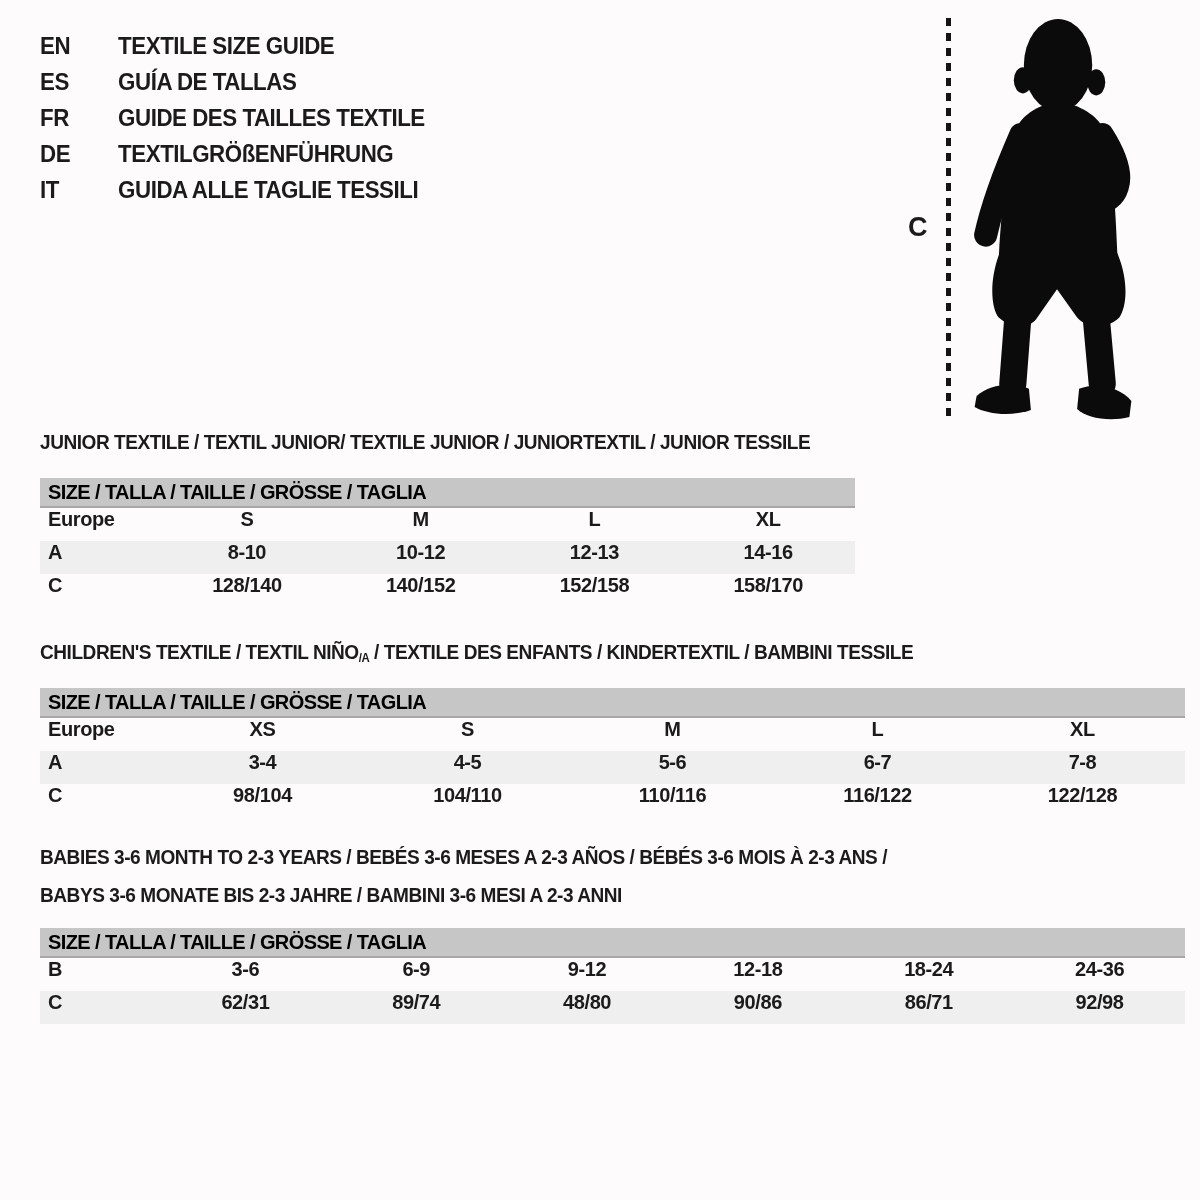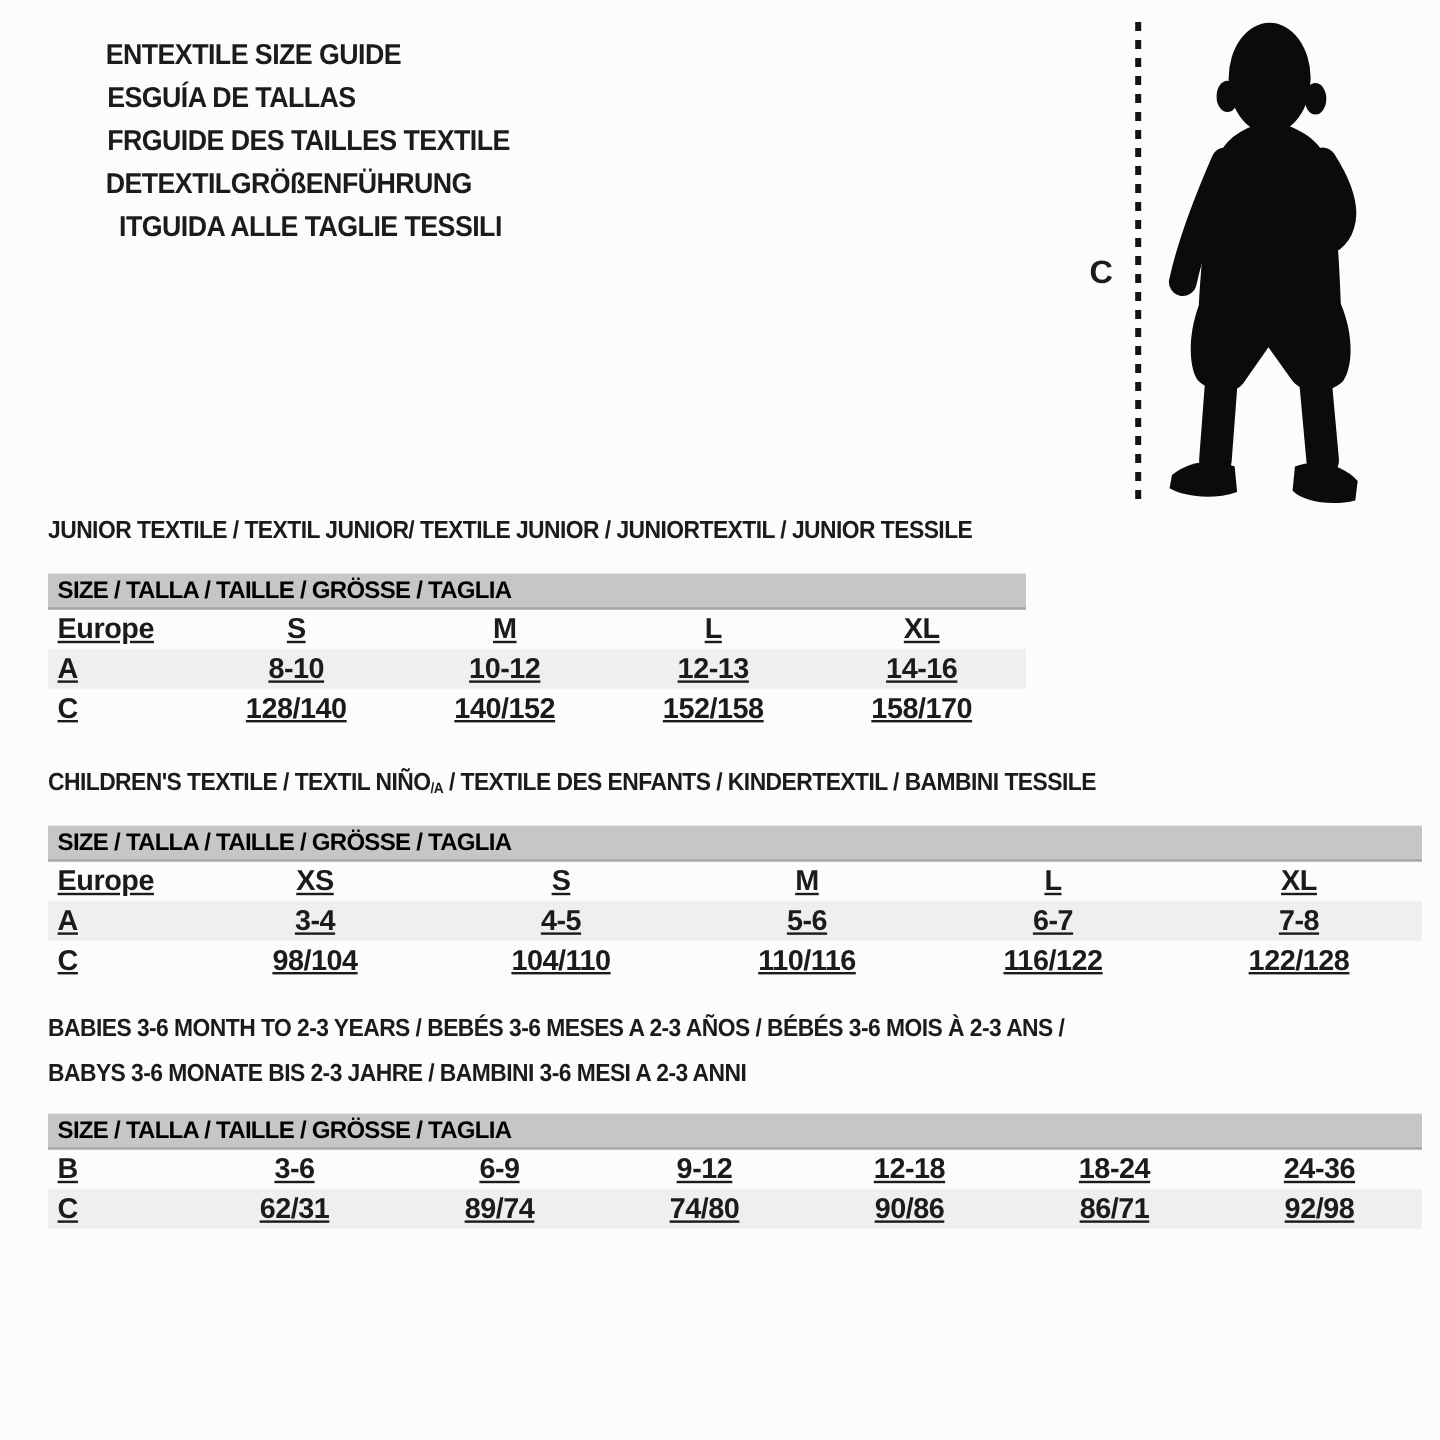--- a/index.html
+++ b/index.html
@@ -8,21 +8,21 @@
     position: relative;
     width: 1200px;
     height: 1200px;
     background: #fdfbfb;
     font-family: "Liberation Sans", sans-serif;
     color: #1b1b1b;
     overflow: hidden;
   }
 
   
-  .lang-block { position: absolute; left: 40px; top: 28px; text-align: right; }
+  .lang-block { position: absolute; left: 40px; top: 28px; }
   .lang-row {
     display: flex; align-items: center; height: 36px;
     font-weight: 700; font-size: 24px; letter-spacing: -0.5px;
     transform: scaleX(0.93); transform-origin: 0 50%;
     white-space: nowrap;
   }
   .lang-code { width: 84px; }
 
   
   .measure-line {
@@ -47,22 +47,22 @@
 
   
   .size-table { position: absolute; left: 40px; }
   .t-header {
     height: 30px; background: #c7c6c6; border-bottom: 2px solid #a8a7a7;
     display: flex; align-items: center; padding-left: 8px;
     font-weight: 700; font-size: 20px; letter-spacing: -0.6px; color: #000000;
     white-space: nowrap;
   }
   .t-row {
-    display: flex; align-items: center; height: 33px;
-    font-weight: 700; font-size: 24px; letter-spacing: -0.4px; text-decoration: underline;
+    display: flex; align-items: flex-start; height: 33px;
+    font-weight: 700; font-size: 20px; letter-spacing: -0.4px;
   }
   .t-row.alt { background: #f0efef; }
   .t-label { width: 120px; padding-left: 8px; }
   .t-cell { flex: 1; text-align: center; }
 
   
   .legend { position: absolute; left: 40px; top: 1066px; }
   .legend-line {
     display: flex; align-items: center; height: 35px;
     font-weight: 700; font-size: 21px; letter-spacing: -0.5px;
@@ -189,21 +189,21 @@
       <span class="t-cell">6-9</span>
       <span class="t-cell">9-12</span>
       <span class="t-cell">12-18</span>
       <span class="t-cell">18-24</span>
       <span class="t-cell">24-36</span>
     </div>
     <div class="t-row alt">
       <span class="t-label">C</span>
       <span class="t-cell">62/31</span>
       <span class="t-cell">89/74</span>
-      <span class="t-cell">74/80</span>
+      <span class="t-cell">48/80</span>
       <span class="t-cell">90/86</span>
       <span class="t-cell">86/71</span>
       <span class="t-cell">92/98</span>
     </div>
   </div>
 
 
 </div>
 
 </body></html>

